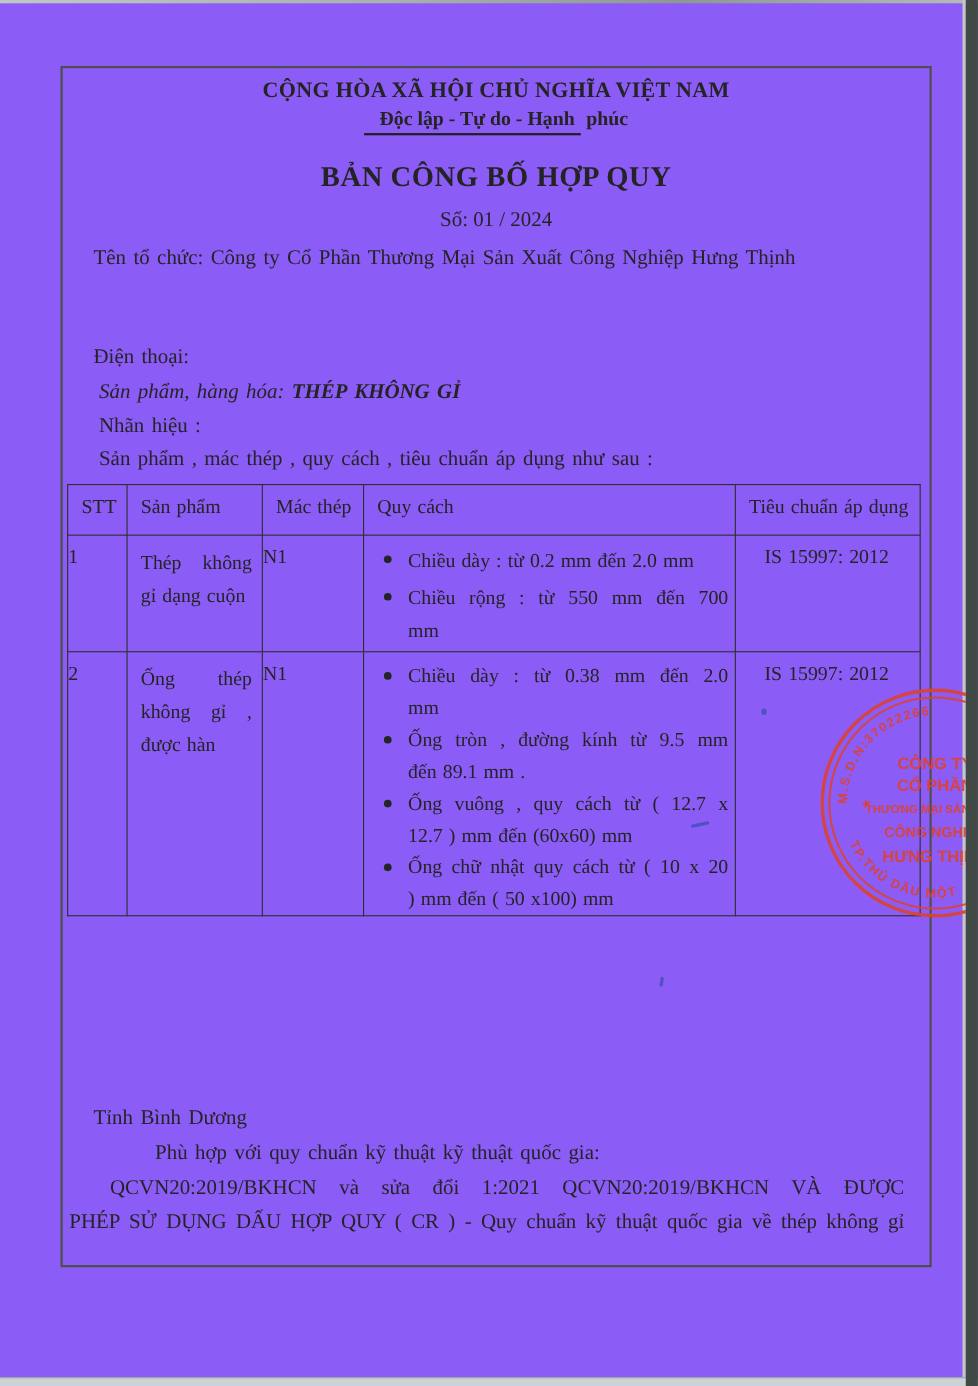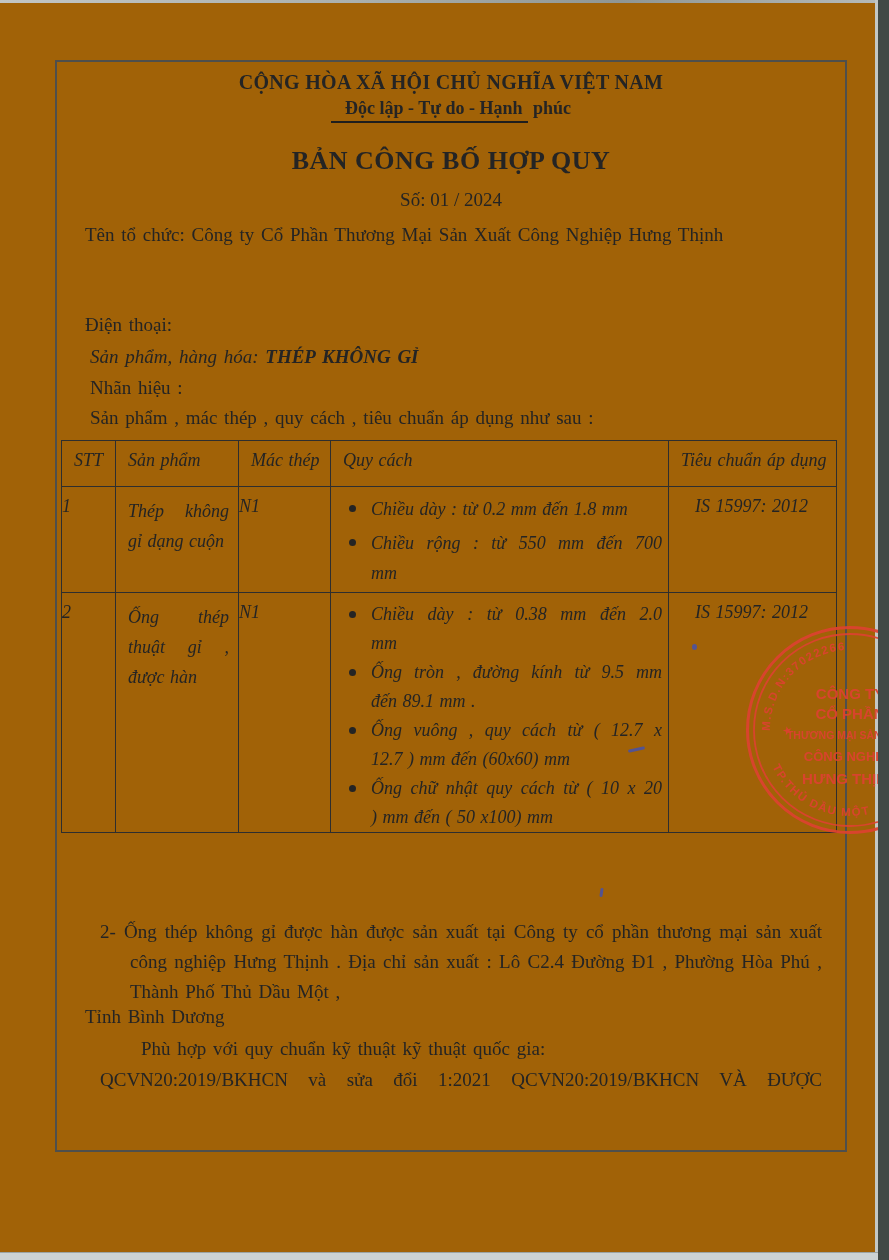--- a/index.html
+++ b/index.html
@@ -1,18 +1,18 @@
 <!DOCTYPE html>
 <html><head>
 <meta charset="utf-8">
 <style>
   * { margin:0; padding:0; box-sizing:border-box; }
   html,body { background:#ffffff; }
   body { width:889px; height:1260px; position:relative; font-family:"Liberation Serif", serif; color:#242424; }
-  .canvas { position:absolute; inset:0; width:889px; height:1260px; background:#a16207; overflow:hidden; }
+  .canvas { position:absolute; inset:0; width:889px; height:1260px; background:#8b5cf6; overflow:hidden; }
 
   .abs { position:absolute; }
   .ctr { text-align:center; }
   .jl  { text-align:justify; text-align-last:justify; }
 
   
   .edge-top    { left:0; top:0; width:889px; height:3px; background:linear-gradient(90deg,#c2c6c5 0%,#aab0ae 40%,#8f9694 70%,#b7bcbb 100%); }
   .edge-right-light { left:875px; top:0; width:3px; height:1254px; background:#c3c8c6; }
   .edge-right  { left:878px; top:0; width:11px; height:1260px; background:#414945; }
   .edge-bottom { left:0; top:1252px; width:889px; height:8px; background:#ccd3d4; border-top:1px solid #9ba4a4; }
@@ -32,21 +32,21 @@
   .p-ten    { left:85px; top:220px; width:745px; }
   .p-diachi { left:85px; top:250px; width:743px; }
   .p-phone  { left:85px; top:310px; width:500px; }
   .p-sp     { left:90px; top:342px; width:700px;font-style:italic; }
   .p-nh     { left:90px; top:373px; width:500px; }
   .p-intro  { left:90px; top:403px; width:700px; }
   .bold { font-weight:bold; }
 
   
   table.spec { position:absolute; left:61px; top:440px; width:775px; border-collapse:collapse; table-layout:fixed; font-size:18px; word-spacing:1px; }
-  table.spec th, table.spec td { border:1.6px solid #2e2e2e; vertical-align:top; font-weight:normal; text-align:left;font-style:italic; }
+  table.spec th, table.spec td { border:1.6px solid #2e2e2e; vertical-align:top; font-weight:normal; text-align:left; }
   table.spec th { height:46px; padding:9px 4px 0 12px; }
   th.h-stt { text-align:center; padding-left:0; }
   td.c-stt   { text-align:center; padding-top:9px; }
   td.c-grade { text-align:center; padding-top:9px; }
   td.c-prod  { padding:9px 9px 0 12px; }
   td.c-prod .pl { line-height:30px; }
   td.c-std   { padding:9px 4px 0 26px; }
   td.c-specs { padding:7px 6px 0 0; }
   tr.row1 { height:98px; }
   tr.row2 { height:238px; }
@@ -121,35 +121,35 @@
     <tr class="row1">
       <td class="c-stt">1</td>
       <td class="c-prod">
         <div class="pl jl">Thép không</div>
         <div class="pl">gỉ dạng cuộn</div>
       </td>
       <td class="c-grade">N1</td>
       <td class="c-specs">
         <div class="bullet">
           <span class="dot"></span>
-          <div class="bl">Chiều dày : từ 0.2 mm đến 1.8 mm</div>
+          <div class="bl">Chiều dày : từ 0.2 mm đến 2.0 mm</div>
         </div>
         <div class="bullet">
           <span class="dot"></span>
           <div class="bl jl">Chiều rộng : từ 550 mm đến 700</div>
           <div class="bl">mm</div>
         </div>
       </td>
       <td class="c-std">IS 15997: 2012</td>
     </tr>
     <tr class="row2">
       <td class="c-stt">2</td>
       <td class="c-prod">
         <div class="pl jl">Ống thép</div>
-        <div class="pl jl">thuật gỉ ,</div>
+        <div class="pl jl">không gỉ ,</div>
         <div class="pl">được hàn</div>
       </td>
       <td class="c-grade">N1</td>
       <td class="c-specs">
         <div class="bullet">
           <span class="dot"></span>
           <div class="bl jl">Chiều dày : từ 0.38 mm đến 2.0</div>
           <div class="bl">mm</div>
         </div>
         <div class="bullet">
@@ -166,29 +166,25 @@
           <span class="dot"></span>
           <div class="bl jl">Ống chữ nhật quy cách từ ( 10 x 20</div>
           <div class="bl">) mm đến ( 50 x100) mm</div>
         </div>
       </td>
       <td class="c-std">IS 15997: 2012</td>
     </tr>
   </tbody>
     </table>
 
-  <div class="abs nline note2">
-    <div class="l1 jl">2- Ống thép không gỉ được hàn được sản xuất tại Công ty cổ phần thương mại sản xuất</div>
-    <div class="l2 jl">công nghiệp Hưng Thịnh . Địa chỉ sản xuất : Lô C2.4 Đường Đ1 , Phường Hòa Phú ,</div>
-    <div class="l3">Thành Phố Thủ Dầu Một ,</div>
-  </div>
   <div class="abs nline province">Tỉnh Bình Dương</div>
   <div class="abs nline conf-intro">Phù hợp với quy chuẩn kỹ thuật kỹ thuật quốc gia:</div>
   <div class="abs nline conf">
     <div class="l1 jl">QCVN20:2019/BKHCN và sửa đổi 1:2021 QCVN20:2019/BKHCN VÀ ĐƯỢC</div>
+    <div class="l2 jl">PHÉP SỬ DỤNG DẤU HỢP QUY ( CR ) -  Quy chuẩn kỹ thuật quốc gia về thép không gỉ</div>
   </div>
 
   <div class="abs stamp">
     <svg width="216" height="216" viewBox="0 0 216 216">
       <defs>
         <path id="arcTop" d="M 28.3 115 A 80 80 0 0 1 169.3 56.6"></path>
         <path id="arcBottom" d="M 27.2 137.4 A 86 86 0 0 0 188.8 137.4"></path>
       </defs>
       <circle cx="108" cy="108" r="102.5" fill="none" stroke="#dd4231" stroke-width="3"></circle>
       <circle cx="108" cy="108" r="96" fill="none" stroke="#dd4231" stroke-width="1.8"></circle>

